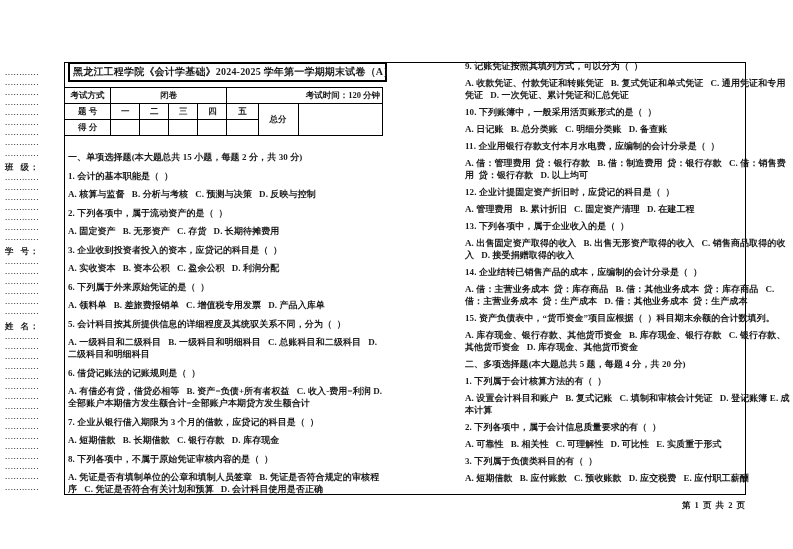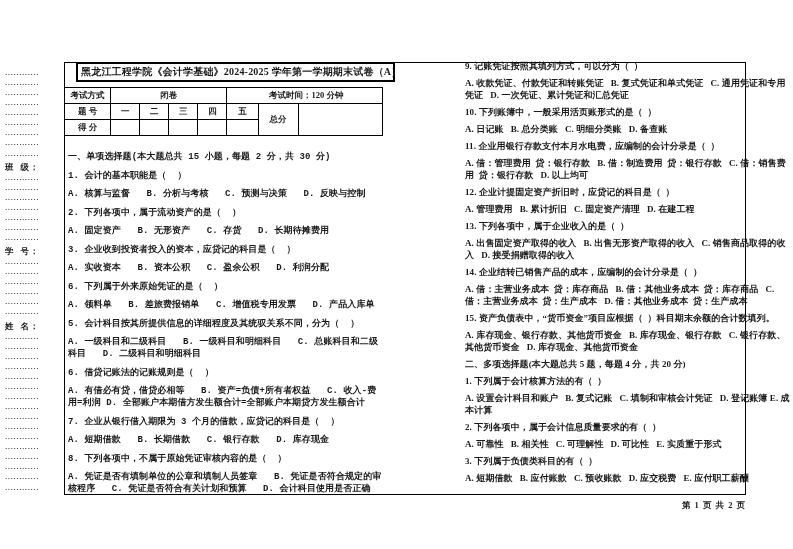--- a/index.html
+++ b/index.html
@@ -13,21 +13,21 @@
     color: #1b1b1b;
   }
   
   .outer-box {
     position: absolute; left: 64px; top: 62px;
     width: 682px; height: 433px;
     border: 1.5px solid #000;
   }
   
   .title-box {
-    position: absolute; left: 76px; top: 62px;
+    position: absolute; left: 68px; top: 62px;
     width: 319px; height: 20px;
     border: 2px solid #000;
     background: #fff;
     display: flex; align-items: center;
     padding: 0 3px;
   }
   .title-box h1 {
     font-size: 10px; font-weight: bold;
     white-space: nowrap; letter-spacing: 0.2px;
   }
@@ -39,24 +39,24 @@
     background: #fff;
     table-layout: fixed;
   }
   .info-table td {
     border: 1.2px solid #000;
     font-size: 8.5px; font-weight: bold;
     text-align: center; vertical-align: middle;
     height: 16px; padding: 0 2px;
     overflow: hidden; white-space: nowrap; font-family: Liberation Serif, serif;
   }
-  .info-table td.lft { text-align: center; padding-left: 5px; margin-left: 13px; }
+  .info-table td.lft { text-align: right; padding-left: 5px; margin-left: 13px; }
   
   .qcol { position: absolute; background: transparent; }
-  .qcol-left  { left: 68px;  top: 151px; width: 317px; font-family: Liberation Mono, monospace; }
+  .qcol-left  { left: 68px;  top: 151px; width: 317px; }
   .qcol-right { left: 417px; top: 60px;  width: 327px; margin-left: 48px; }
   .q-line {
     font-size: 9px; line-height: 12px; font-weight: bold;
     white-space: pre-wrap; letter-spacing: 0.1px;
   }
   .qcol-left  .q-line { margin-bottom: 6.5px; }
   .qcol-right .q-line { margin-bottom: 5px; }
   
   .margin-col {
     position: absolute; left: 5px; top: 72px;

